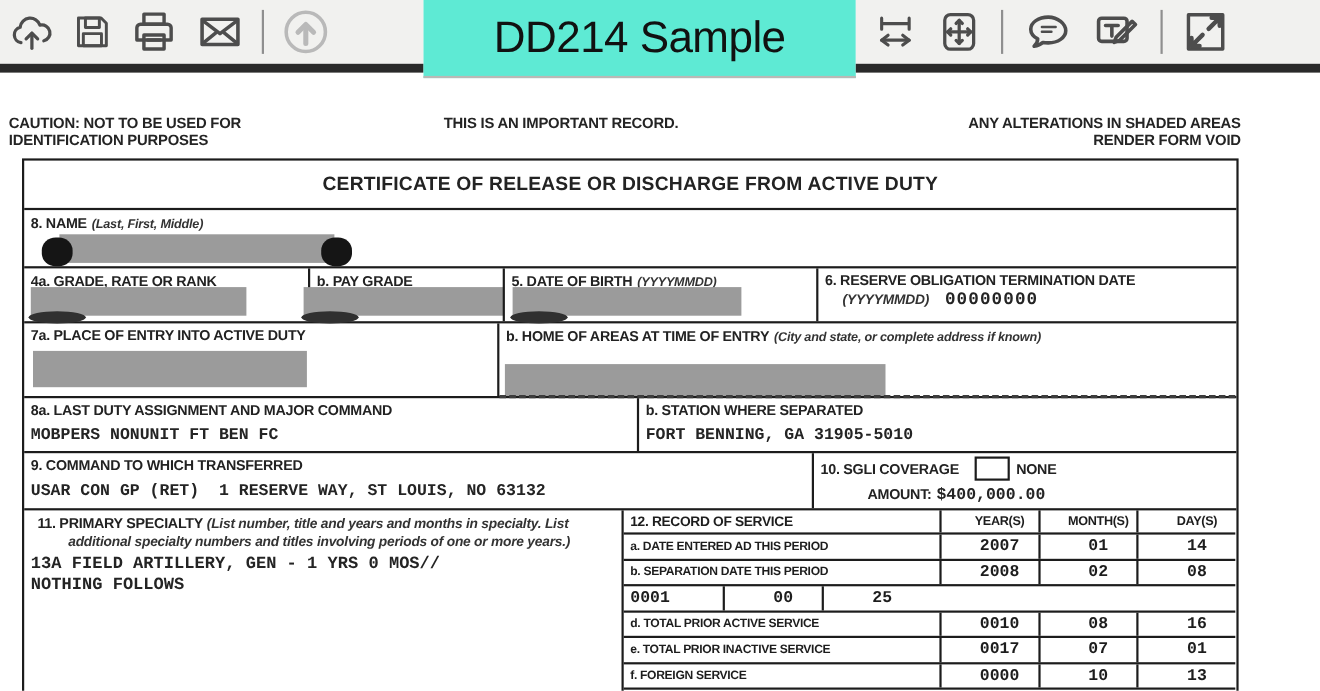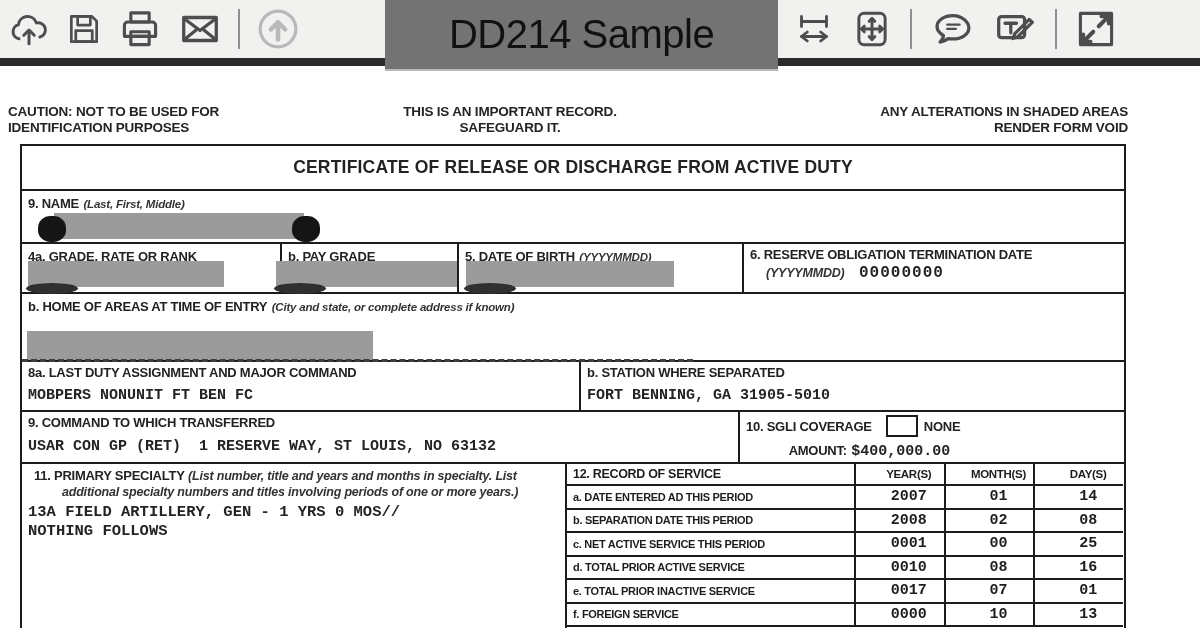--- a/index.html
+++ b/index.html
@@ -12,21 +12,21 @@
             border-bottom:8px solid #2a2a2a; display:flex; align-items:center; }
   .tb-left  { left:0;   width:385px; padding-left:8px;  gap:15px; }
   .tb-right { left:778px; width:422px; padding-left:16px; gap:17px; }
   .tb-btn { background:none; border:none; padding:0; cursor:pointer;
             display:flex; align-items:center; justify-content:center; }
   .tb-btn svg { stroke:#4d4d4d; fill:none; stroke-width:1.7;
                 stroke-linecap:round; stroke-linejoin:round; }
   .tb-btn.disabled svg { stroke:#b9b9b9; }
   .tb-divider { width:2px; height:40px; background:#8f8f8f; }
   .title-box { position:absolute; left:385px; top:0; width:393px; height:71px;
-               background:#737373; border-bottom:2px solid #b9b9b6;
+               background:#5eead4; border-bottom:2px solid #b9b9b6;
                display:flex; align-items:center; justify-content:center; }
   .title-box .t { font-size:40px; color:#111; letter-spacing:-0.5px; }
 
   
   .notice { position:absolute; top:104px; font-weight:700; font-size:13.5px;
             line-height:16px; color:#242424; letter-spacing:-0.2px; }
   .notice.caution { left:8px; }
   .notice.center  { left:380px; width:260px; text-align:center; }
   .notice.right   { left:820px; width:308px; text-align:right; }
 
@@ -178,36 +178,35 @@
       </svg>
     </button>
   </div>
 
   <div class="notice caution">
     <div>CAUTION:  NOT TO BE USED FOR</div>
     <div>IDENTIFICATION PURPOSES</div>
   </div>
   <div class="notice center">
     <div>THIS IS AN IMPORTANT RECORD.</div>
-    <div>SAFEGUARD IT.</div>
   </div>
   <div class="notice right">
     <div>ANY ALTERATIONS IN SHADED AREAS</div>
     <div>RENDER FORM VOID</div>
   </div>
 
   <div class="form">
 
     <div class="form-title-row">
       <span class="t">CERTIFICATE OF RELEASE OR DISCHARGE FROM ACTIVE DUTY</span>
     </div>
 
     <div class="row rowA">
       <div class="cell" style="width:405px">
-        <span class="lbl">9. NAME</span>
+        <span class="lbl">8. NAME</span>
         <span class="note">(Last, First, Middle)</span>
         <div class="redact marker" style="left:32px; top:22px; width:250px; height:26px"></div>
       </div>
     </div>
 
     <div class="row rowB">
       <div class="cell" style="width:258px">
         <span class="lbl">4a. GRADE, RATE OR RANK</span>
         <div class="redact smudge" style="left:6px; top:17px; width:196px; height:26px"></div>
       </div>
@@ -223,20 +222,24 @@
       <div class="cell" style="width:381px">
         <div class="lbl">6. RESERVE OBLIGATION TERMINATION DATE</div>
         <div style="padding-left:16px; margin-top:1px">
           <span class="note" style="font-size:12.5px">(YYYYMMDD)</span>
           <span class="mono" style="font-size:16px; margin-left:10px; letter-spacing:1px">00000000</span>
         </div>
       </div>
     </div>
 
     <div class="row rowC">
+      <div class="cell" style="width:430px">
+        <div class="lbl">7a. PLACE OF ENTRY INTO ACTIVE DUTY</div>
+        <div class="redact" style="left:8px; top:25px; width:249px; height:33px"></div>
+      </div>
       <div class="cell" style="width:671px">
         <span class="lbl">b. HOME OF AREAS AT TIME OF ENTRY</span>
         <span class="note">(City and state, or complete address if known)</span>
         <div class="redact" style="left:5px; top:37px; width:346px; height:29px"></div>
         <div class="dash-strip"></div>
       </div>
     </div>
 
     <div class="row rowD">
       <div class="cell" style="width:557px">
@@ -317,23 +320,20 @@
               <span class="svc-val">2008</span>
             </div>
           <div class="svc-c svc-m">
               <span class="svc-val">02</span>
             </div>
           <div class="svc-c svc-d">
               <span class="svc-val">08</span>
             </div>
         </div>
         <div class="svc-row">
-          <div class="svc-c svc-label">
-              <span class="svc-row-lbl">c. NET ACTIVE SERVICE THIS PERIOD</span>
-            </div>
           <div class="svc-c svc-y">
               <span class="svc-val">0001</span>
             </div>
           <div class="svc-c svc-m">
               <span class="svc-val">00</span>
             </div>
           <div class="svc-c svc-d">
               <span class="svc-val">25</span>
             </div>
         </div>

